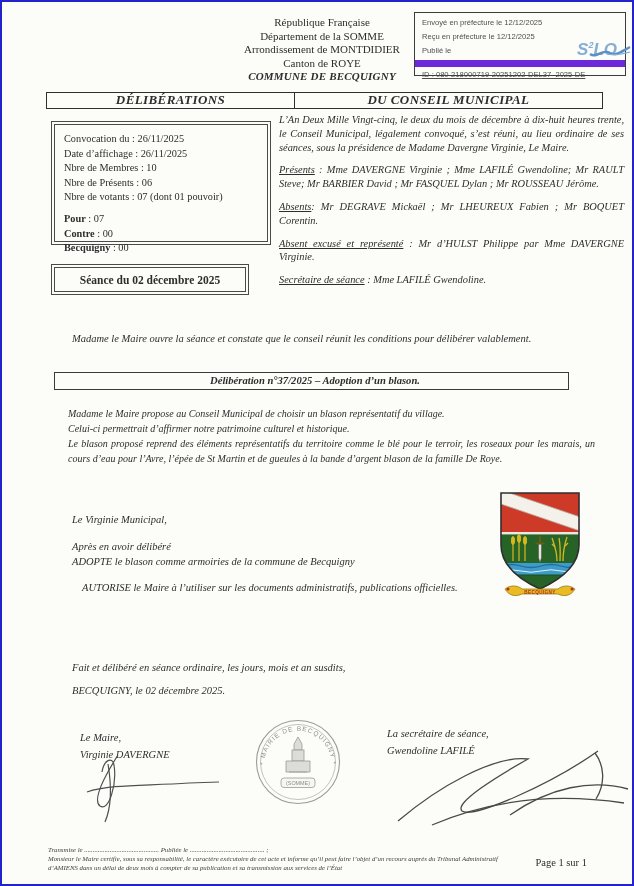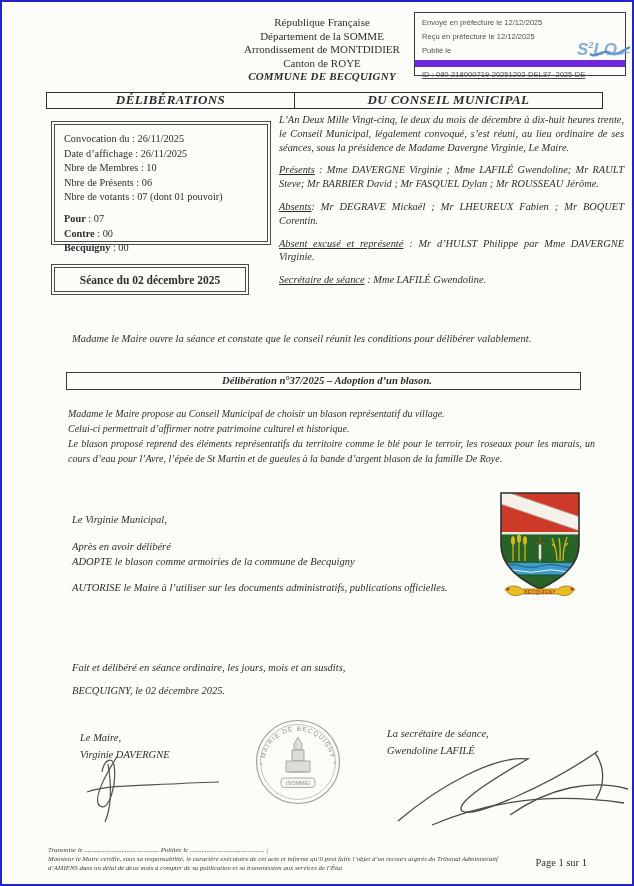--- a/index.html
+++ b/index.html
@@ -45,21 +45,21 @@
   .rcol{left:277px;top:111px;width:345px;font-size:10.4px;line-height:13.8px;font-style:italic;}
   .rcol p{margin:0 0 9px 0;}
 
   
   .seancebox{left:49px;top:262px;width:198px;height:31px;box-sizing:border-box;
     border:4px double #4a4a4a;display:flex;align-items:center;justify-content:center;
     font-weight:bold;font-size:11.5px;}
 
   .statement{left:70px;top:331px;width:525px;font-style:italic;font-size:10.5px;}
 
-  .delibbar{left:64px;top:370px;width:515px;height:18px;box-sizing:border-box;
+  .delibbar{left:52px;top:370px;width:515px;height:18px;box-sizing:border-box;
     border:1.3px solid #3a3a3a;text-align:center;font-weight:bold;font-style:italic;
     font-size:10.6px;line-height:15px;padding-left:7px;}
 
   .bodypara{left:66px;top:404px;width:527px;font-style:italic;font-size:10px;line-height:15px;}
   .bodypara p{margin:0;}
 
   .ln{font-style:italic;font-size:10.5px;white-space:nowrap;}
 
   .footer{left:46px;top:844px;width:548px;font-style:italic;font-size:6.8px;
     line-height:8.9px;color:#3c3c3c;}
@@ -128,21 +128,21 @@
 
   <div class="abs bodypara">
     <p>Madame le Maire propose au Conseil Municipal de choisir un blason représentatif du village.</p>
     <p>Celui-ci permettrait d’affirmer notre patrimoine culturel et historique.</p>
     <p class="just">Le blason proposé reprend des éléments représentatifs du territoire comme le blé pour le terroir, les roseaux pour les marais, un cours d’eau pour l’Avre, l’épée de St Martin et de gueules à la bande d’argent blason de la famille De Roye.</p>
   </div>
 
   <div class="abs ln" style="left:70px;top:512px;">Le Virginie Municipal,</div>
   <div class="abs ln" style="left:70px;top:539px;">Après en avoir délibéré</div>
   <div class="abs ln" style="left:70px;top:554px;">ADOPTE le blason comme armoiries de la commune de Becquigny</div>
-  <div class="abs ln" style="left:70px;top:580px;">AUTORISE le Maire à l’utiliser sur les documents administratifs, publications officielles.</div>
+  <div class="abs ln" style="left:80px;top:580px;">AUTORISE le Maire à l’utiliser sur les documents administratifs, publications officielles.</div>
 
   <div class="abs" style="left:493px;top:487px;">
     <svg width="90" height="112" viewBox="0 0 90 112">
       <defs>
         <clipPath id="shieldClip">
             <path d="M6,4 H84 V56 Q84 82 45 100 Q6 82 6 56 Z"></path>
           </clipPath>
       </defs>
       <g clip-path="url(#shieldClip)">
         <rect x="0" y="0" width="90" height="44" fill="#ce3a28"></rect>

